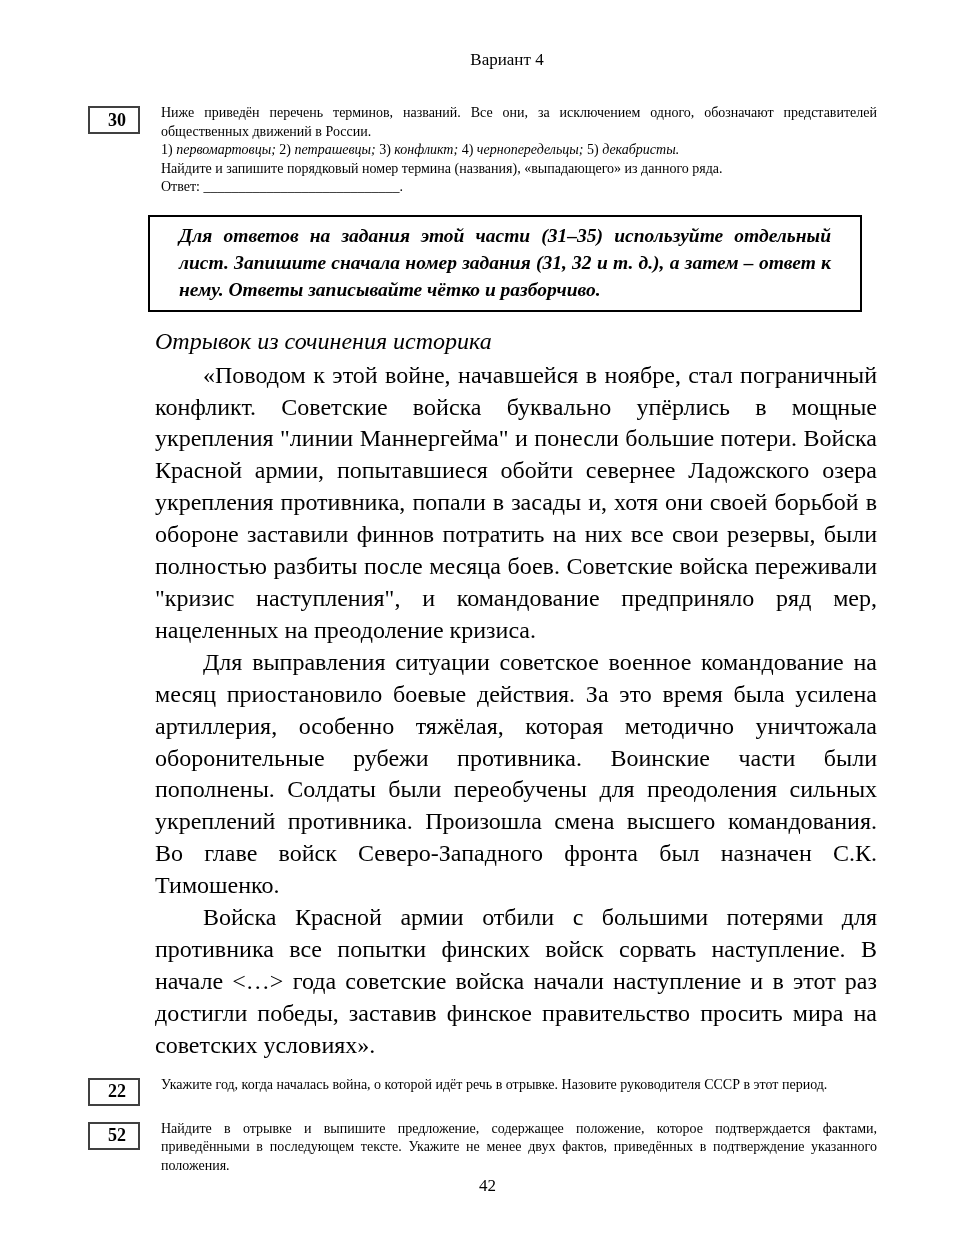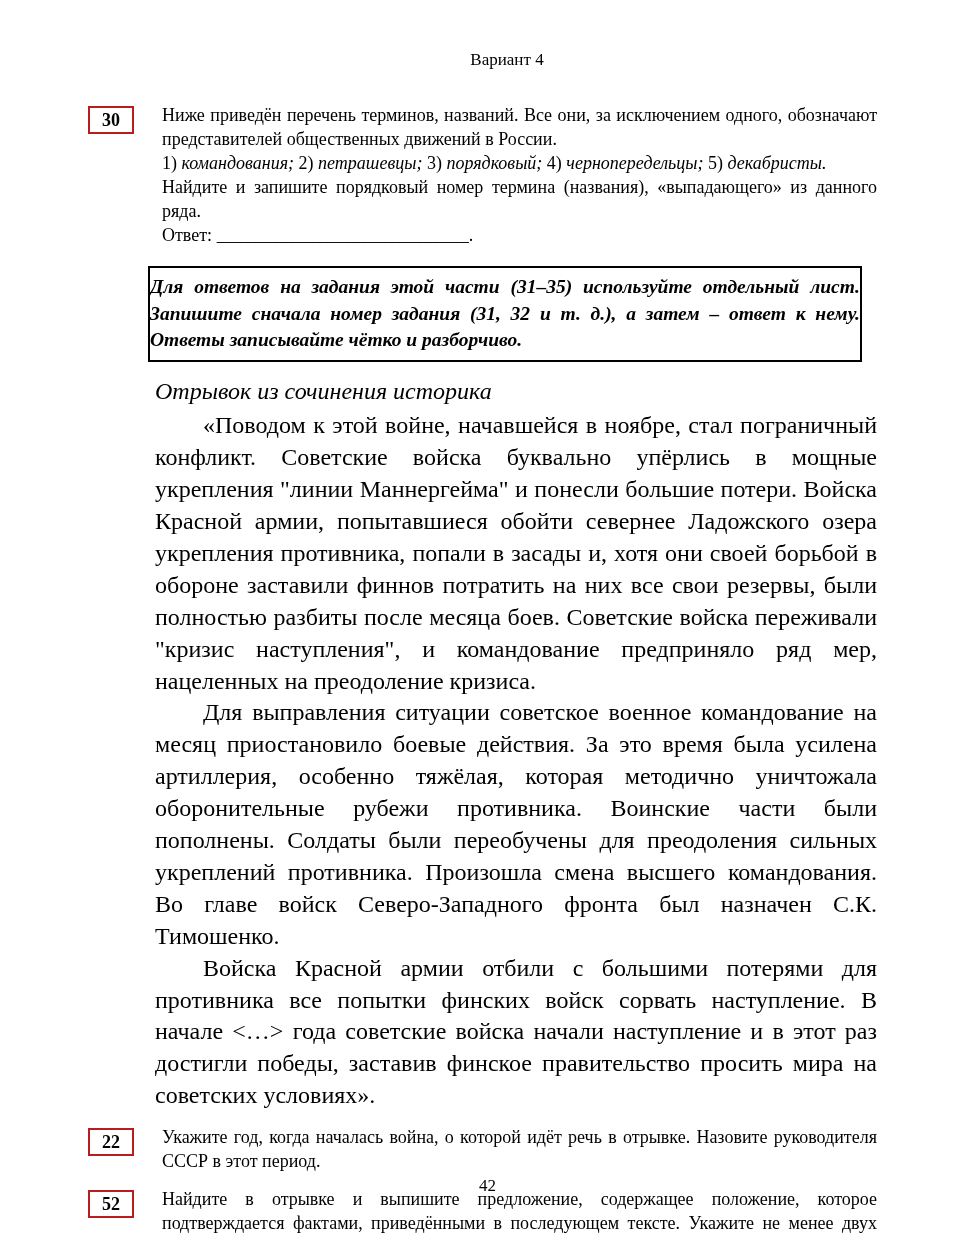--- a/index.html
+++ b/index.html
@@ -24,49 +24,50 @@
   }
   .task-row {
     display: flex;
     align-items: flex-start;
     margin-bottom: 18px;
   }
   .task-num-box {
     flex: 0 0 auto;
     width: 42px;
     height: 24px;
-    border: 2px solid #b91c1c;
+    border: 2px solid #404040;
     display: flex;
     align-items: center;
     justify-content: center;
     font-weight: bold;
     font-size: 18px;
     margin-top: 2px;
+    padding-left: 6px;
   }
   .task-body {
     flex: 1;
-    margin-left: 28px;
-    font-size: 18px;
+    margin-left: 21px;
+    font-size: 14px;
     line-height: 1.33;
     text-align: justify;
   }
   .task-body p { margin: 0; }
   .it { font-style: italic; }
   .terms-line { margin: 0; }
   .answer-line { margin-top: 6px; text-align: left; }
   .part2-heading {
     text-align: center;
     font-weight: bold;
     font-size: 20px;
     margin: 30px 0 18px 0;
   }
   .instr-box {
     border: 2px solid #000;
     margin: 0 15px 12px 60px;
-    padding: 6px 0;
+    padding: 6px 29px;
     font-weight: bold;
     font-style: italic;
     font-size: 19.5px;
     line-height: 1.38;
     text-align: justify;
   }
   .excerpt {
     margin-left: 67px;
     font-size: 24px;
     line-height: 1.33;
@@ -100,25 +101,25 @@
   <div class="content">
 
     <div class="task-row">
       <div class="task-num-box">
         <span>30</span>
       </div>
       <div class="task-body">
         <p>Ниже приведён перечень терминов, названий. Все они, за исключением одного, обозначают представителей общественных движений в России.</p>
         <p class="terms-line">
           <span>1)</span>
-          <span class="it">командования;</span>
+          <span class="it">первомартовцы;</span>
           <span>2)</span>
           <span class="it">петрашевцы;</span>
           <span>3)</span>
-          <span class="it">порядковый;</span>
+          <span class="it">конфликт;</span>
           <span>4)</span>
           <span class="it">чернопередельцы;</span>
           <span>5)</span>
           <span class="it">декабристы.</span>
         </p>
         <p>Найдите и запишите порядковый номер термина (названия), «выпадающего» из данного ряда.</p>
         <p class="answer-line">
           <span>Ответ:</span>
           <span>____________________________.</span>
         </p>

